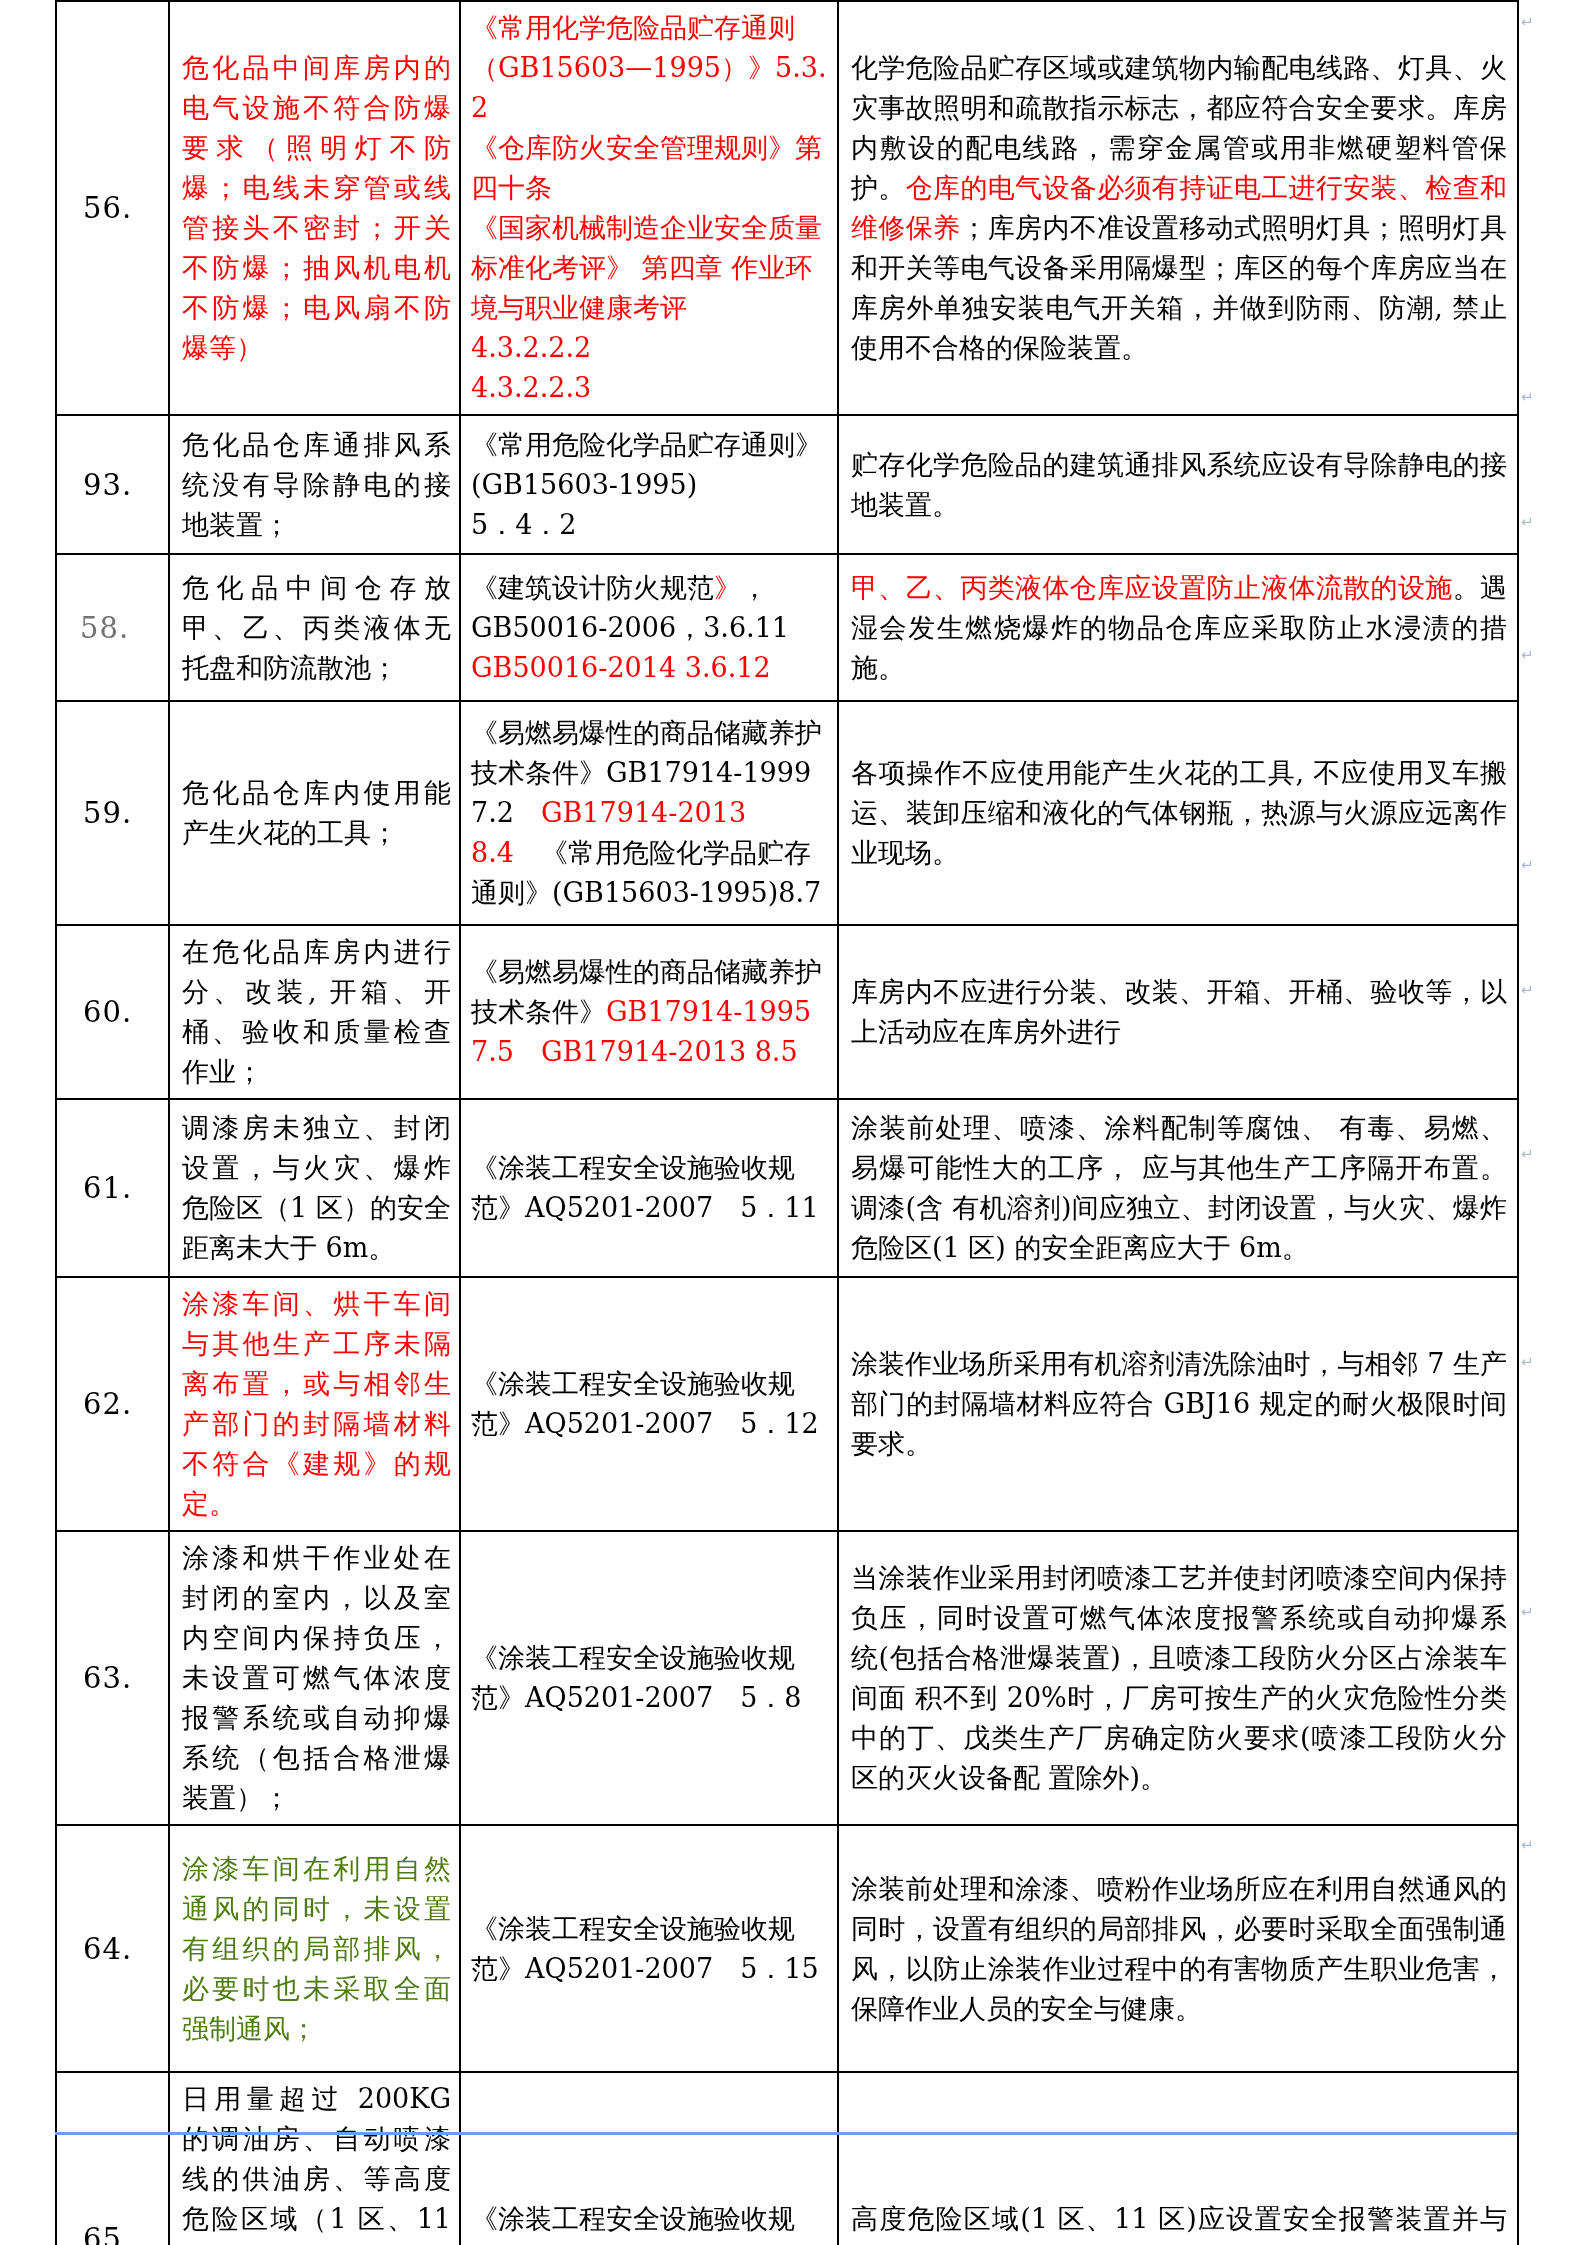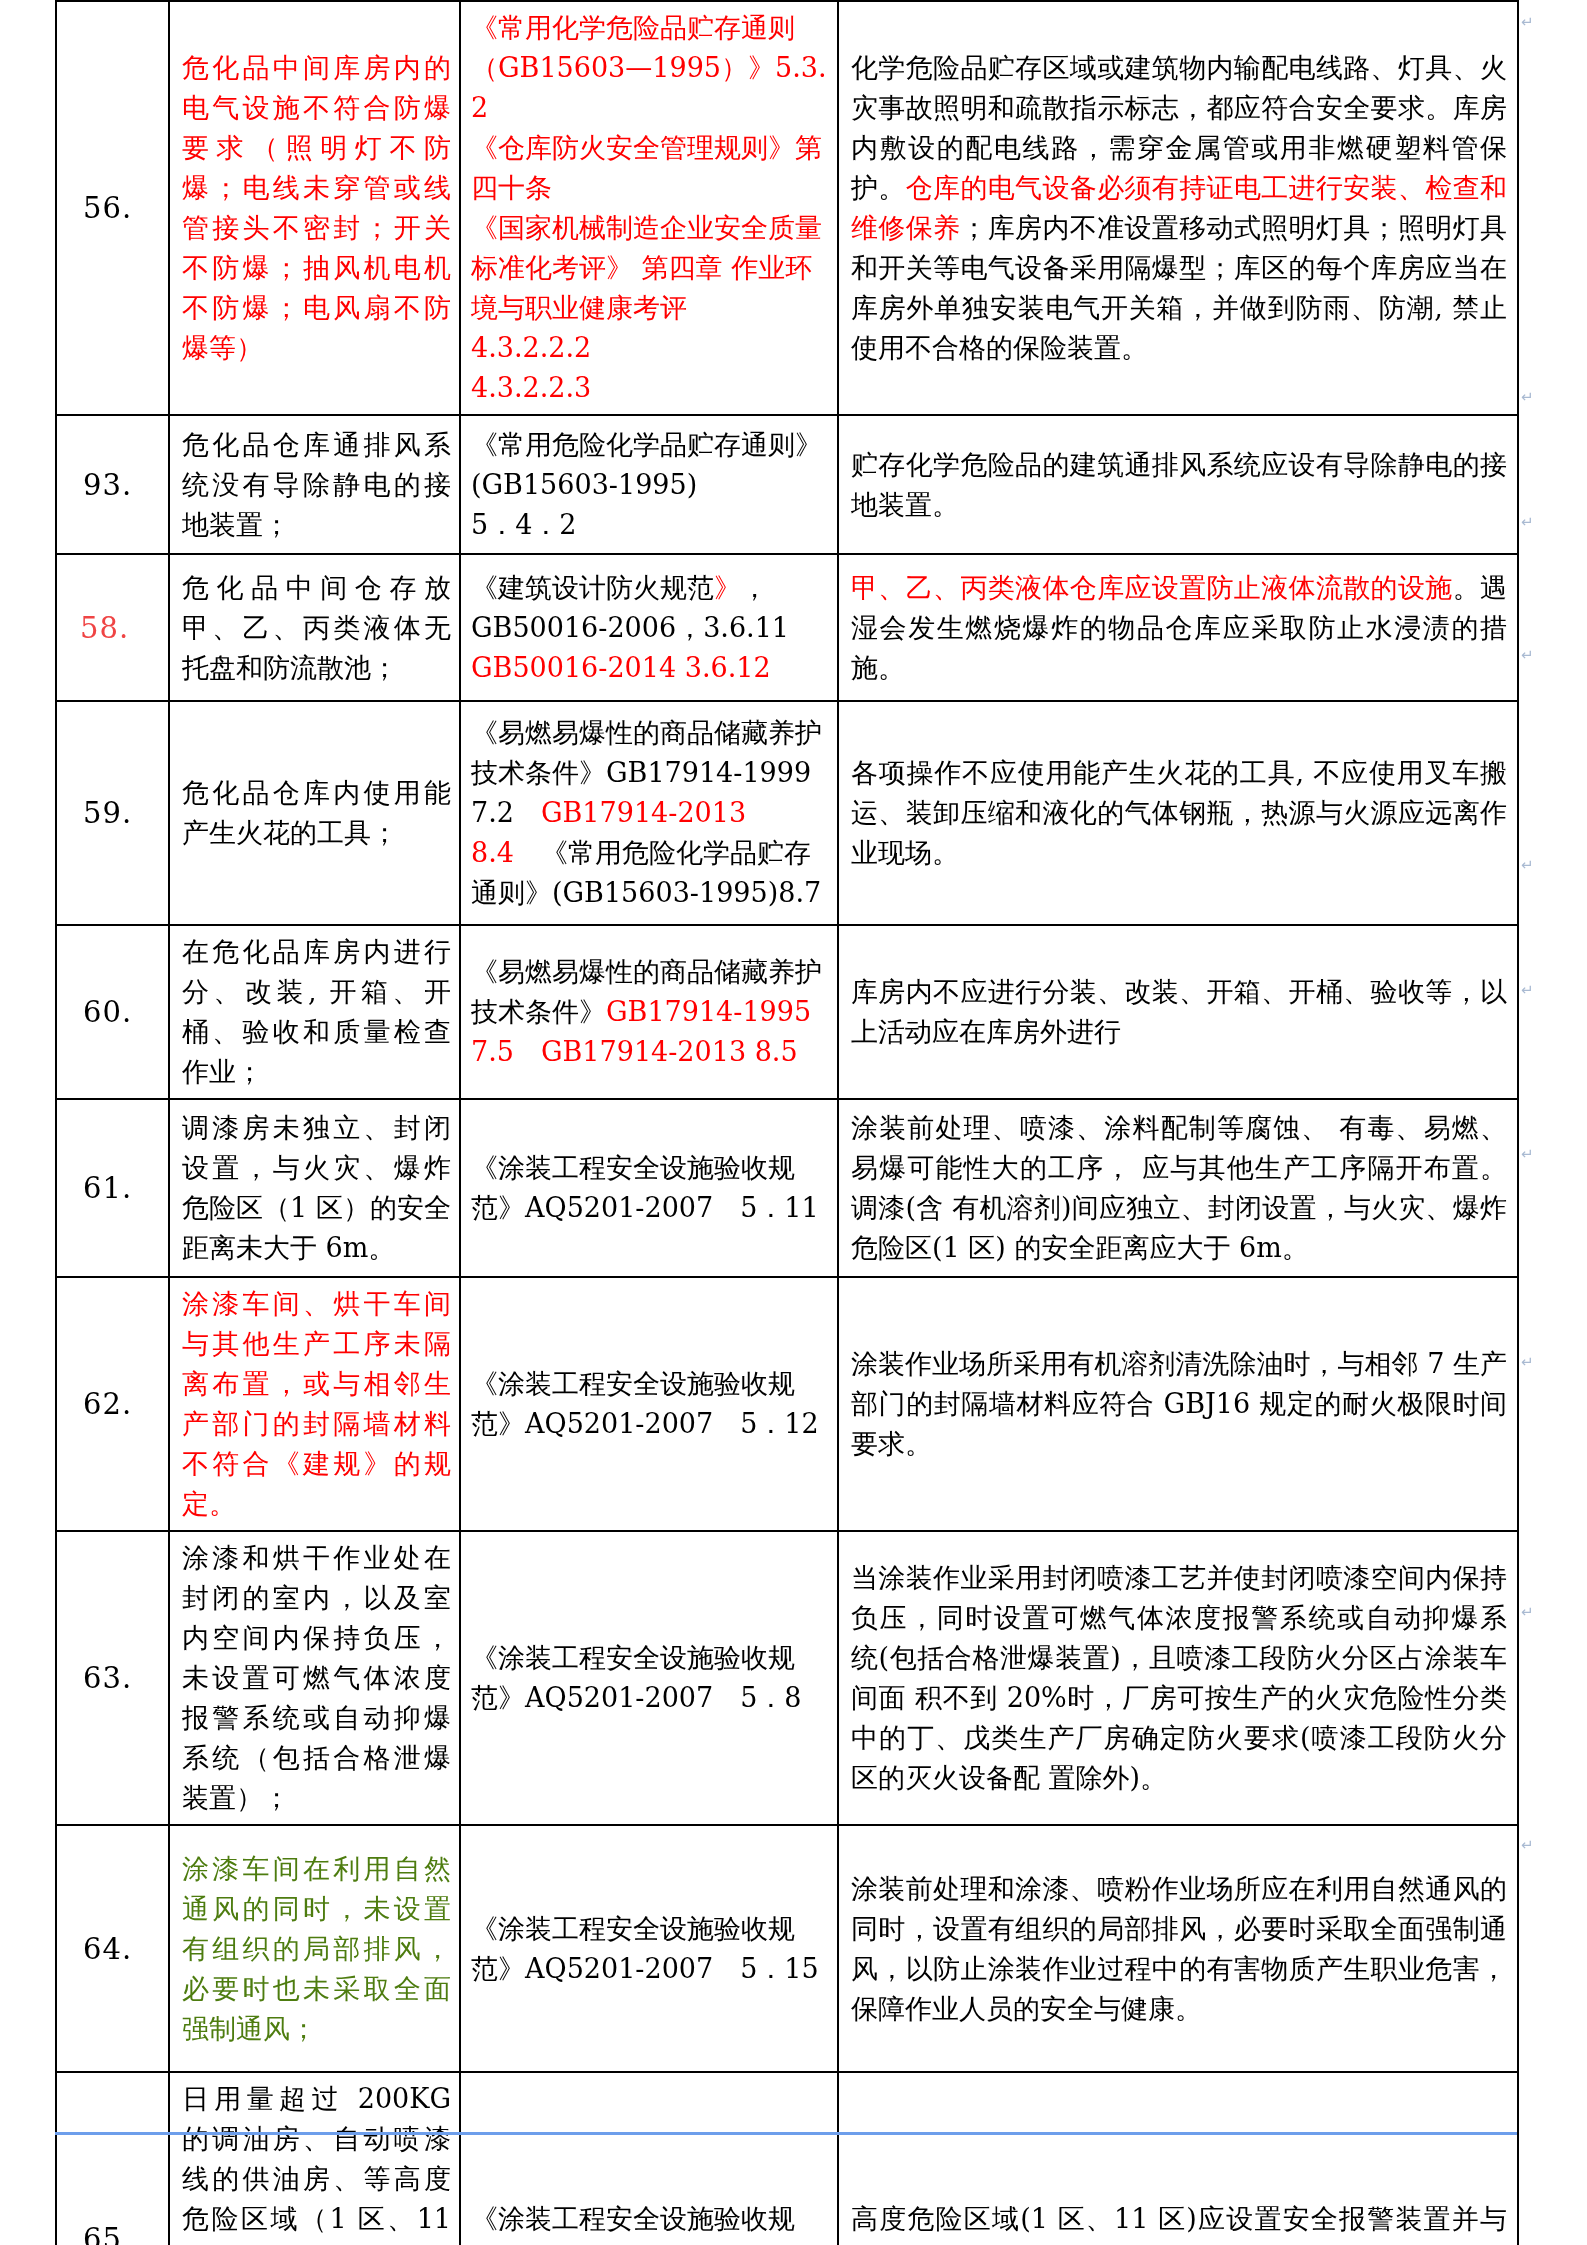--- a/index.html
+++ b/index.html
@@ -68,21 +68,21 @@
           <td class="c-basis" style="border-color: rgb(0, 0, 0);"><span style="color: rgb(255, 0, 0);">《常用化学危险品贮存通则（GB15603—1995）》5.3.2</span><br><span style="color: rgb(255, 0, 0);">《仓库防火安全管理规则》第四十条</span><br><span style="color: rgb(255, 0, 0);">《国家机械制造企业安全质量标准化考评》 第四章 作业环境与职业健康考评</span><br><span style="color: rgb(255, 0, 0);">4.3.2.2.2</span><br><span style="color: rgb(255, 0, 0);">4.3.2.2.3</span></td>
           <td class="c-req" style="border-color: rgb(0, 0, 0);"><span style="color: rgb(0, 0, 0);">化学危险品贮存区域或建筑物内输配电线路、灯具、火灾事故照明和疏散指示标志，都应符合安全要求。库房内敷设的配电线路，需穿金属管或用非燃硬塑料管保护。</span><span style="color: rgb(255, 0, 0);">仓库的电气设备必须有持证电工进行安装、检查和维修保养</span><span style="color: rgb(0, 0, 0);">；库房内不准设置移动式照明灯具；照明灯具和开关等电气设备采用隔爆型；库区的每个库房应当在库房外单独安装电气开关箱，并做到防雨、防潮, 禁止使用不合格的保险装置。</span></td>
         </tr>
         <tr class="r1">
           <td class="c-num" style="color: rgb(0, 0, 0); border-color: rgb(0, 0, 0);">93.</td>
           <td class="c-problem" style="border-color: rgb(0, 0, 0);"><span style="color: rgb(0, 0, 0);">危化品仓库通排风系统没有导除静电的接地装置；</span></td>
           <td class="c-basis" style="border-color: rgb(0, 0, 0);"><span style="color: rgb(0, 0, 0);">《常用危险化学品贮存通则》(GB15603-1995)</span><br><span style="color: rgb(0, 0, 0);">5．4．2</span></td>
           <td class="c-req" style="border-color: rgb(0, 0, 0);"><span style="color: rgb(0, 0, 0);">贮存化学危险品的建筑通排风系统应设有导除静电的接地装置。</span></td>
         </tr>
         <tr class="r2">
-          <td class="c-num" style="color: #ef4444; border-color: rgb(0, 0, 0); padding-left: 23px;">58.</td>
+          <td class="c-num" style="color: #737373; border-color: rgb(0, 0, 0); padding-left: 23px;">58.</td>
           <td class="c-problem" style="border-color: rgb(0, 0, 0);"><span style="color: rgb(0, 0, 0);">危化品中间仓存放甲、乙、丙类液体无托盘和防流散池；</span></td>
           <td class="c-basis" style="border-color: rgb(0, 0, 0);"><span style="color: rgb(0, 0, 0);">《建筑设计防火规范</span><span style="color: rgb(255, 0, 0);">》</span><span style="color: rgb(0, 0, 0);">，</span><br><span style="color: rgb(0, 0, 0);">GB50016-2006，3.6.11</span><br><span style="color: rgb(255, 0, 0);">GB50016-2014 3.6.12</span></td>
           <td class="c-req" style="border-color: rgb(0, 0, 0);"><span style="color: rgb(255, 0, 0);">甲、乙、丙类液体仓库应设置防止液体流散的设施</span><span style="color: rgb(0, 0, 0);">。遇湿会发生燃烧爆炸的物品仓库应采取防止水浸渍的措施。</span></td>
         </tr>
         <tr class="r3">
           <td class="c-num" style="color: rgb(0, 0, 0); border-color: rgb(0, 0, 0);">59.</td>
           <td class="c-problem" style="border-color: rgb(0, 0, 0);"><span style="color: rgb(0, 0, 0);">危化品仓库内使用能产生火花的工具；</span></td>
           <td class="c-basis" style="border-color: rgb(0, 0, 0);"><span style="color: rgb(0, 0, 0);">《易燃易爆性的商品储藏养护技术条件》GB17914-1999 7.2　</span><span style="color: rgb(255, 0, 0);">GB17914-2013</span><br><span style="color: rgb(255, 0, 0);">8.4</span><span style="color: rgb(0, 0, 0);">　《常用危险化学品贮存通则》(GB15603-1995)8.7</span></td>
           <td class="c-req" style="border-color: rgb(0, 0, 0);"><span style="color: rgb(0, 0, 0);">各项操作不应使用能产生火花的工具, 不应使用叉车搬运、装卸压缩和液化的气体钢瓶，热源与火源应远离作业现场。</span></td>
         </tr>

